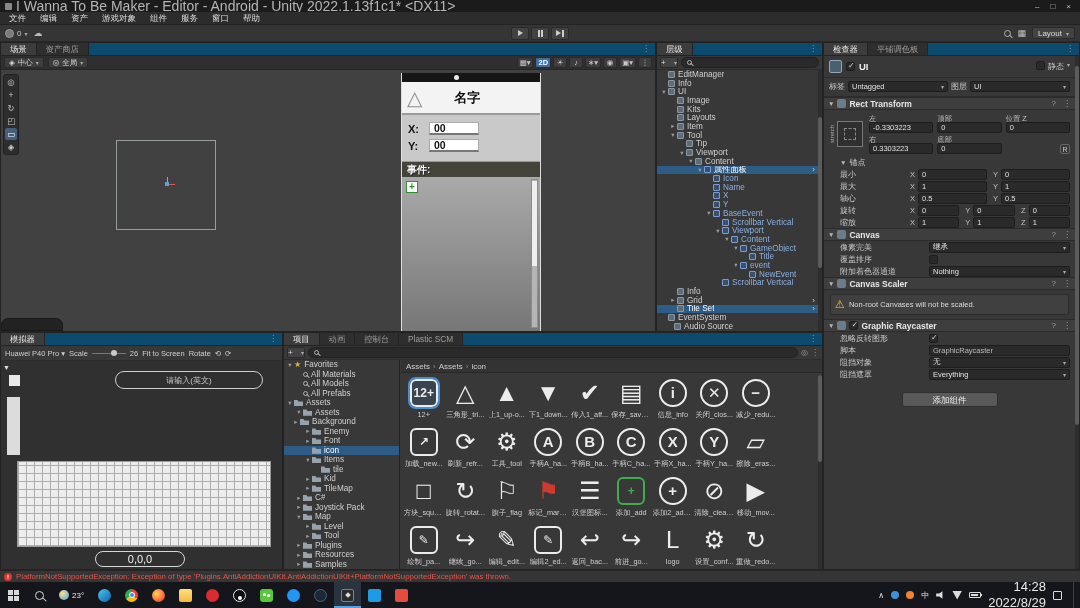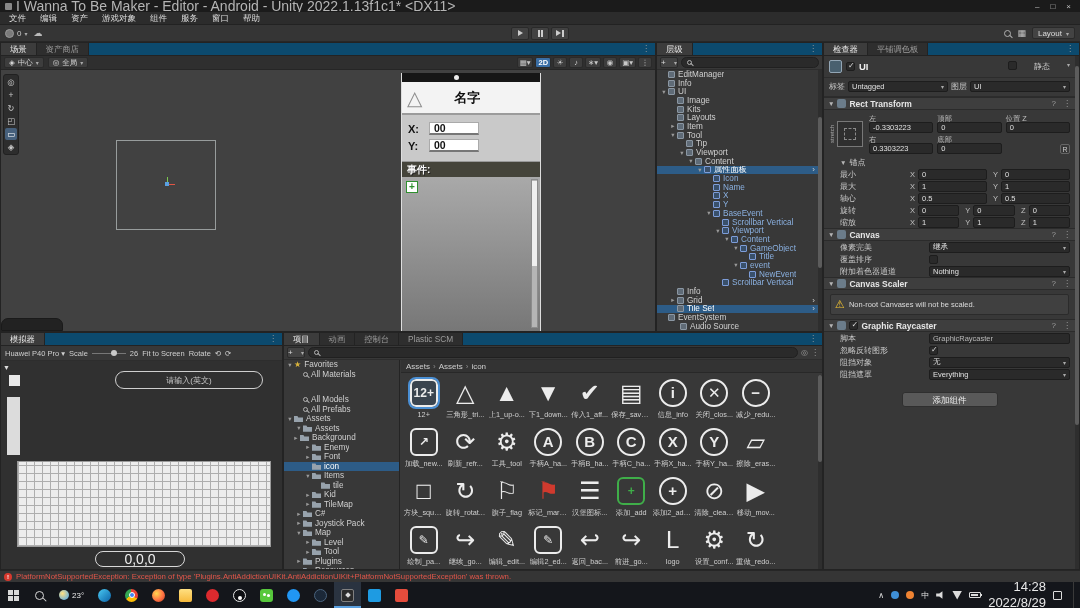--- a/index.html
+++ b/index.html
@@ -87,21 +87,21 @@
 .chev{margin-left:auto;padding-right:3px;color:#cfcfcf;font-size:8px}
 
 
 #inspector-panel{left:823px;top:42px;width:257px;height:528px}
 .insp-body{position:absolute;left:0;top:13px;right:4px;bottom:0;overflow:hidden}
 .insp-header{display:flex;align-items:center;gap:4px;padding:4px 5px;height:22px;border-bottom:1px solid #2c2c2c}
 .go-icon{width:13px;height:13px;background:#49606f;border:1px solid #93a6b5;border-radius:2px;flex:none}
 .chk{width:9px;height:9px;background:#2a2a2a;border:1px solid #1d1d1d;border-radius:2px;position:relative;flex:none}
 .chk.on::after{content:"✓";position:absolute;left:1px;top:-2px;font-size:8px;color:#ddd}
 .insp-name{font-weight:bold;font-size:9.5px;color:#eee;flex:1}
-.static-wrap{display:flex;align-items:flex-start;gap:17px;font-size:8px;color:#c8c8c8}
+.static-wrap{display:flex;align-items:flex-start;gap:3px;font-size:8px;color:#c8c8c8}
 .tagrow{display:flex;align-items:center;gap:3px;padding:3px 5px 4px;border-bottom:1px solid #2c2c2c}
 .tl-lbl{font-size:8px;color:#c8c8c8;flex:none}
 .field{flex:1;min-width:0;height:11px;background:#2a2a2a;border:1px solid #1d1d1d;border-radius:2px;display:flex;align-items:center;padding:0 3px;font-size:7.5px;color:#e0e0e0;white-space:nowrap;overflow:hidden}
 .comp-header{height:13px;background:#3e3e3e;border-top:1px solid #2b2b2b;border-bottom:1px solid #2b2b2b;display:flex;align-items:center;padding:0 4px;gap:3px}
 .fold{font-size:6.5px;color:#b5b5b5}
 .comp-ic{width:9px;height:9px;background:#6b7c8a;border-radius:2px;flex:none}
 .comp-title{font-weight:bold;font-size:8.5px;color:#e6e6e6}
 .hdr-r{color:#9c9c9c;font-size:8px;margin-left:auto}
 .hdr-r+.hdr-r{margin-left:4px}
 .rt-top{display:flex;padding:4px 5px 2px;gap:6px}
@@ -125,21 +125,21 @@
 #simulator-panel{left:0;top:332px;width:283px;height:238px}
 .sim-toolbar{position:absolute;left:0;top:13px;right:0;height:15px;display:flex;align-items:center;gap:4px;padding:0 4px;border-bottom:1px solid #2d2d2d;font-size:7.5px;color:#cfcfcf;white-space:nowrap}
 .slider{width:34px;height:1px;background:#777;position:relative}
 .slider .knob{position:absolute;left:55%;top:-2.5px;width:6px;height:6px;border-radius:50%;background:#c9c9c9}
 .sim-screen{position:absolute;left:0;top:28px;right:0;bottom:0;background:#303030;overflow:hidden}
 .sim-caret{position:absolute;left:2px;top:3px;color:#ddd;font-size:7px}
 .sim-square{position:absolute;left:8px;top:14px;width:11px;height:11px;background:#e8e8e8}
 .sim-input{position:absolute;left:114px;top:10px;width:148px;height:18px;border:1px solid #cfcfcf;border-radius:9px;color:#c9c9c9;font-size:8px;display:flex;align-items:center;justify-content:center}
 .sim-strip{position:absolute;left:6px;top:36px;width:13px;height:58px;background:#dcdcdc}
 .sim-grid{position:absolute;left:16px;top:100px;width:254px;height:86px;background-color:#ededed;background-image:repeating-linear-gradient(0deg,#aeaeae 0 1px,transparent 1px 8px),repeating-linear-gradient(90deg,#aeaeae 0 1px,transparent 1px 8px);border:1px solid #9a9a9a}
-.sim-pill{position:absolute;left:94px;top:190px;width:90px;height:16px;border:1px solid #d8d8d8;border-radius:8px;color:#f0f0f0;font-size:14px;display:flex;align-items:center;justify-content:center}
+.sim-pill{position:absolute;left:94px;top:190px;width:90px;height:16px;border:1px solid #d8d8d8;border-radius:8px;color:#f0f0f0;font-size:11px;display:flex;align-items:center;justify-content:center}
 
 
 #project-panel{left:283px;top:332px;width:540px;height:238px}
 #project-tree{position:absolute;left:0;top:27px;width:116px;bottom:0;border-right:1px solid #242424;overflow:hidden}
 .prow{display:flex;align-items:center;height:9.5px;font-size:8.2px;white-space:nowrap;color:#d0d0d0;overflow:hidden}
 .prow.sel{background:#2d5c87;color:#fff}
 .folder{width:9px;height:7px;background:#97a2ac;clip-path:polygon(0 12%,38% 12%,48% 32%,100% 32%,100% 100%,0 100%);margin-right:3px;flex:none}
 .star{color:#d9b33c;font-size:8px;margin-right:3px;flex:none}
 .plabel{overflow:hidden;text-overflow:ellipsis}
 #project-content{position:absolute;left:117px;top:27px;right:0;bottom:0;overflow:hidden}
@@ -482,21 +482,21 @@
           <span class="tri"></span>
           <span class="obj-ic"></span>
           <span class="hlabel">Tile Set</span>
           <span class="chev">›</span>
         </div>
         <div class="hrow" style="padding-left: 3px;">
           <span class="tri"></span>
           <span class="obj-ic"></span>
           <span class="hlabel">EventSystem</span>
         </div>
-        <div class="hrow" style="padding-left: 15px; align-items: center;">
+        <div class="hrow" style="padding-left: 9px; align-items: center;">
           <span class="tri"></span>
           <span class="obj-ic"></span>
           <span class="hlabel">Audio Source</span>
         </div>
       </div>
     <div class="vscroll" style="top:27px;bottom:0">
         <span class="thumb" style="top:18%;height:58%"></span>
       </div>
   </div>
 
@@ -697,28 +697,28 @@
       <div>
         <div class="comp-header">
           <span class="fold">▼</span>
             <span class="comp-ic"></span>
           <span class="chk on"></span>
           <span class="comp-title">Graphic Raycaster</span>
           <span class="hdr-r">?</span>
           <span class="hdr-r">⋮</span>
         </div>
         <div class="row">
+          <span class="lbl wide">忽略反转图形</span>
+          <span class="chk on"></span>
+        </div>
+        <div class="row">
           <span class="lbl wide">脚本</span>
           <span class="field script-field">
               <span>GraphicRaycaster</span>
             </span>
-        </div>
-        <div class="row">
-          <span class="lbl wide">忽略反转图形</span>
-          <span class="chk on"></span>
         </div>
         <div class="row">
           <span class="lbl wide">阻挡对象</span>
           <span class="field">
               <span>无</span>
               <span class="caret">▾</span>
             </span>
         </div>
         <div class="row">
           <span class="lbl wide">阻挡遮罩</span>
@@ -783,21 +783,21 @@
         <div class="prow" style="padding-left: 2px;">
           <span class="tri">▾</span>
           <span class="star">★</span>
           <span class="plabel">Favorites</span>
         </div>
         <div class="prow" style="padding-left: 11px;">
           <span class="tri"></span>
           <span class="mag mini"></span>
           <span class="plabel">All Materials</span>
         </div>
-        <div class="prow" style="padding-left: 11px; margin-top: 16px;">
+        <div class="prow" style="padding-left: 11px;">
           <span class="tri"></span>
           <span class="mag mini"></span>
           <span class="plabel">All Models</span>
         </div>
         <div class="prow" style="padding-left: 11px;">
           <span class="tri"></span>
           <span class="mag mini"></span>
           <span class="plabel">All Prefabs</span>
         </div>
         <div class="prow" style="padding-left: 2px;">

